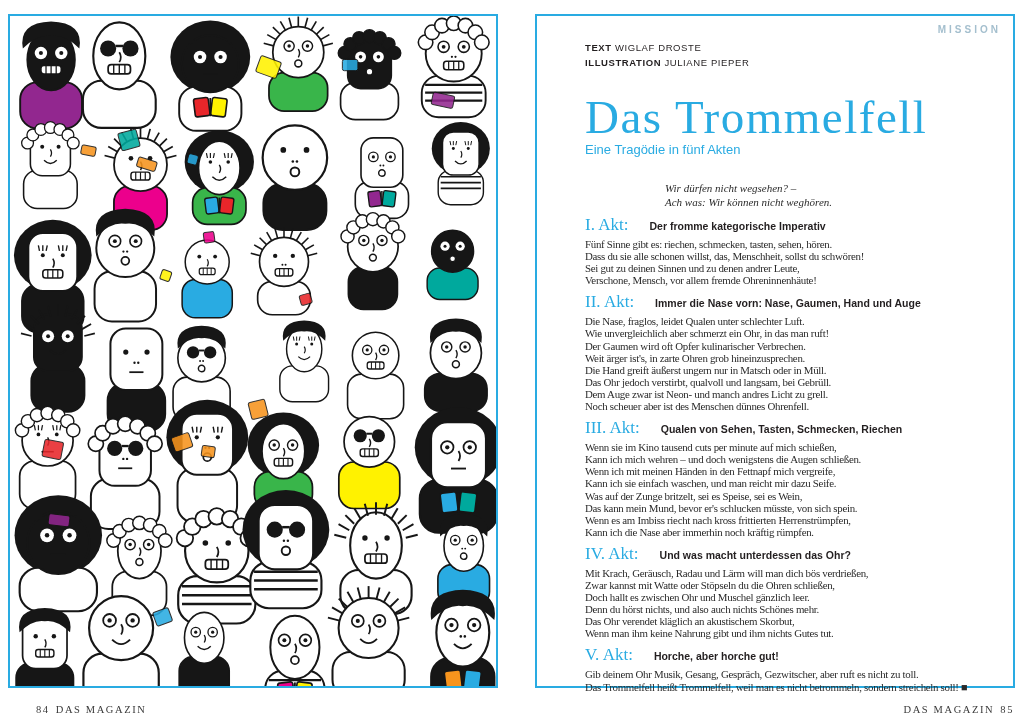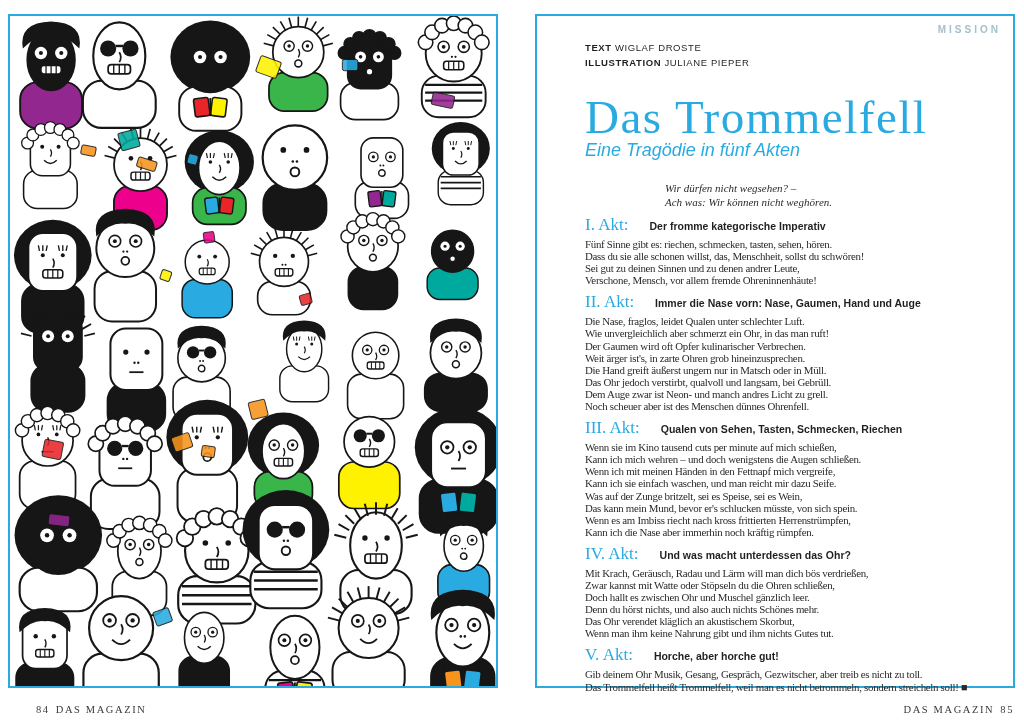--- a/index.html
+++ b/index.html
@@ -33,22 +33,22 @@
   .credit-line {
     font-family:"Liberation Sans", sans-serif; font-size:9.5px;
     letter-spacing:.6px; line-height:15px; color:var(--ink);
   }
   .credit-line .lbl { font-weight:bold; }
   .article-title {
     margin-top:22px; font-family:"Liberation Serif", serif; font-weight:normal;
     font-size:47px; line-height:50px; letter-spacing:1.5px; color:var(--accent);
   }
   .article-subtitle {
-    font-family:"Liberation Sans", sans-serif; font-size:18px;
-    line-height:16px; color:var(--accent);font-style:italic;
+    font-family:"Liberation Sans", sans-serif; font-size:13px;
+    line-height:16px; color:var(--accent);
   }
   .epigraph {
     margin:24px 0 6px 80px; font-style:italic; font-size:11px;
     line-height:13.5px; color:#2a2a2a;
   }
   .act { margin-top:7px; }
   .act-heading { display:flex; align-items:baseline; gap:21px; line-height:18px; margin-bottom:3px; white-space:nowrap; }
   .act-numeral { font-family:"Liberation Serif", serif; font-size:17px; color:var(--accent); }
   .act-title { font-family:"Liberation Sans", sans-serif; font-weight:bold; font-size:10.5px; color:var(--ink); }
   .verse-line {
@@ -783,19 +783,19 @@
           <div class="verse-line">Doch hallt es zwischen Ohr und Muschel gänzlich leer.</div>
           <div class="verse-line">Denn du hörst nichts, und also auch nichts Schönes mehr.</div>
           <div class="verse-line">Das Ohr verendet kläglich an akustischem Skorbut,</div>
           <div class="verse-line">Wenn man ihm keine Nahrung gibt und ihm nichts Gutes tut.</div>
         </section>
         <section class="act">
           <div class="act-heading">
             <span class="act-numeral">V. Akt:</span>
             <span class="act-title">Horche, aber horche gut!</span>
           </div>
-          <div class="verse-line">Gib deinem Ohr Musik, Gesang, Gespräch, Gezwitscher, aber treib es nicht zu toll.</div>
+          <div class="verse-line">Gib deinem Ohr Musik, Gesang, Gespräch, Gezwitscher, aber ruft es nicht zu toll.</div>
           <div class="verse-line">Das Trommelfell heißt Trommelfell, weil man es nicht betrommeln, sondern streicheln soll! ■</div>
         </section>
       </div>
   </div>
 </div>
 <div class="folio folio-right"><span>DAS MAGAZIN</span><span class="num">85</span></div>
 
 </body></html>

